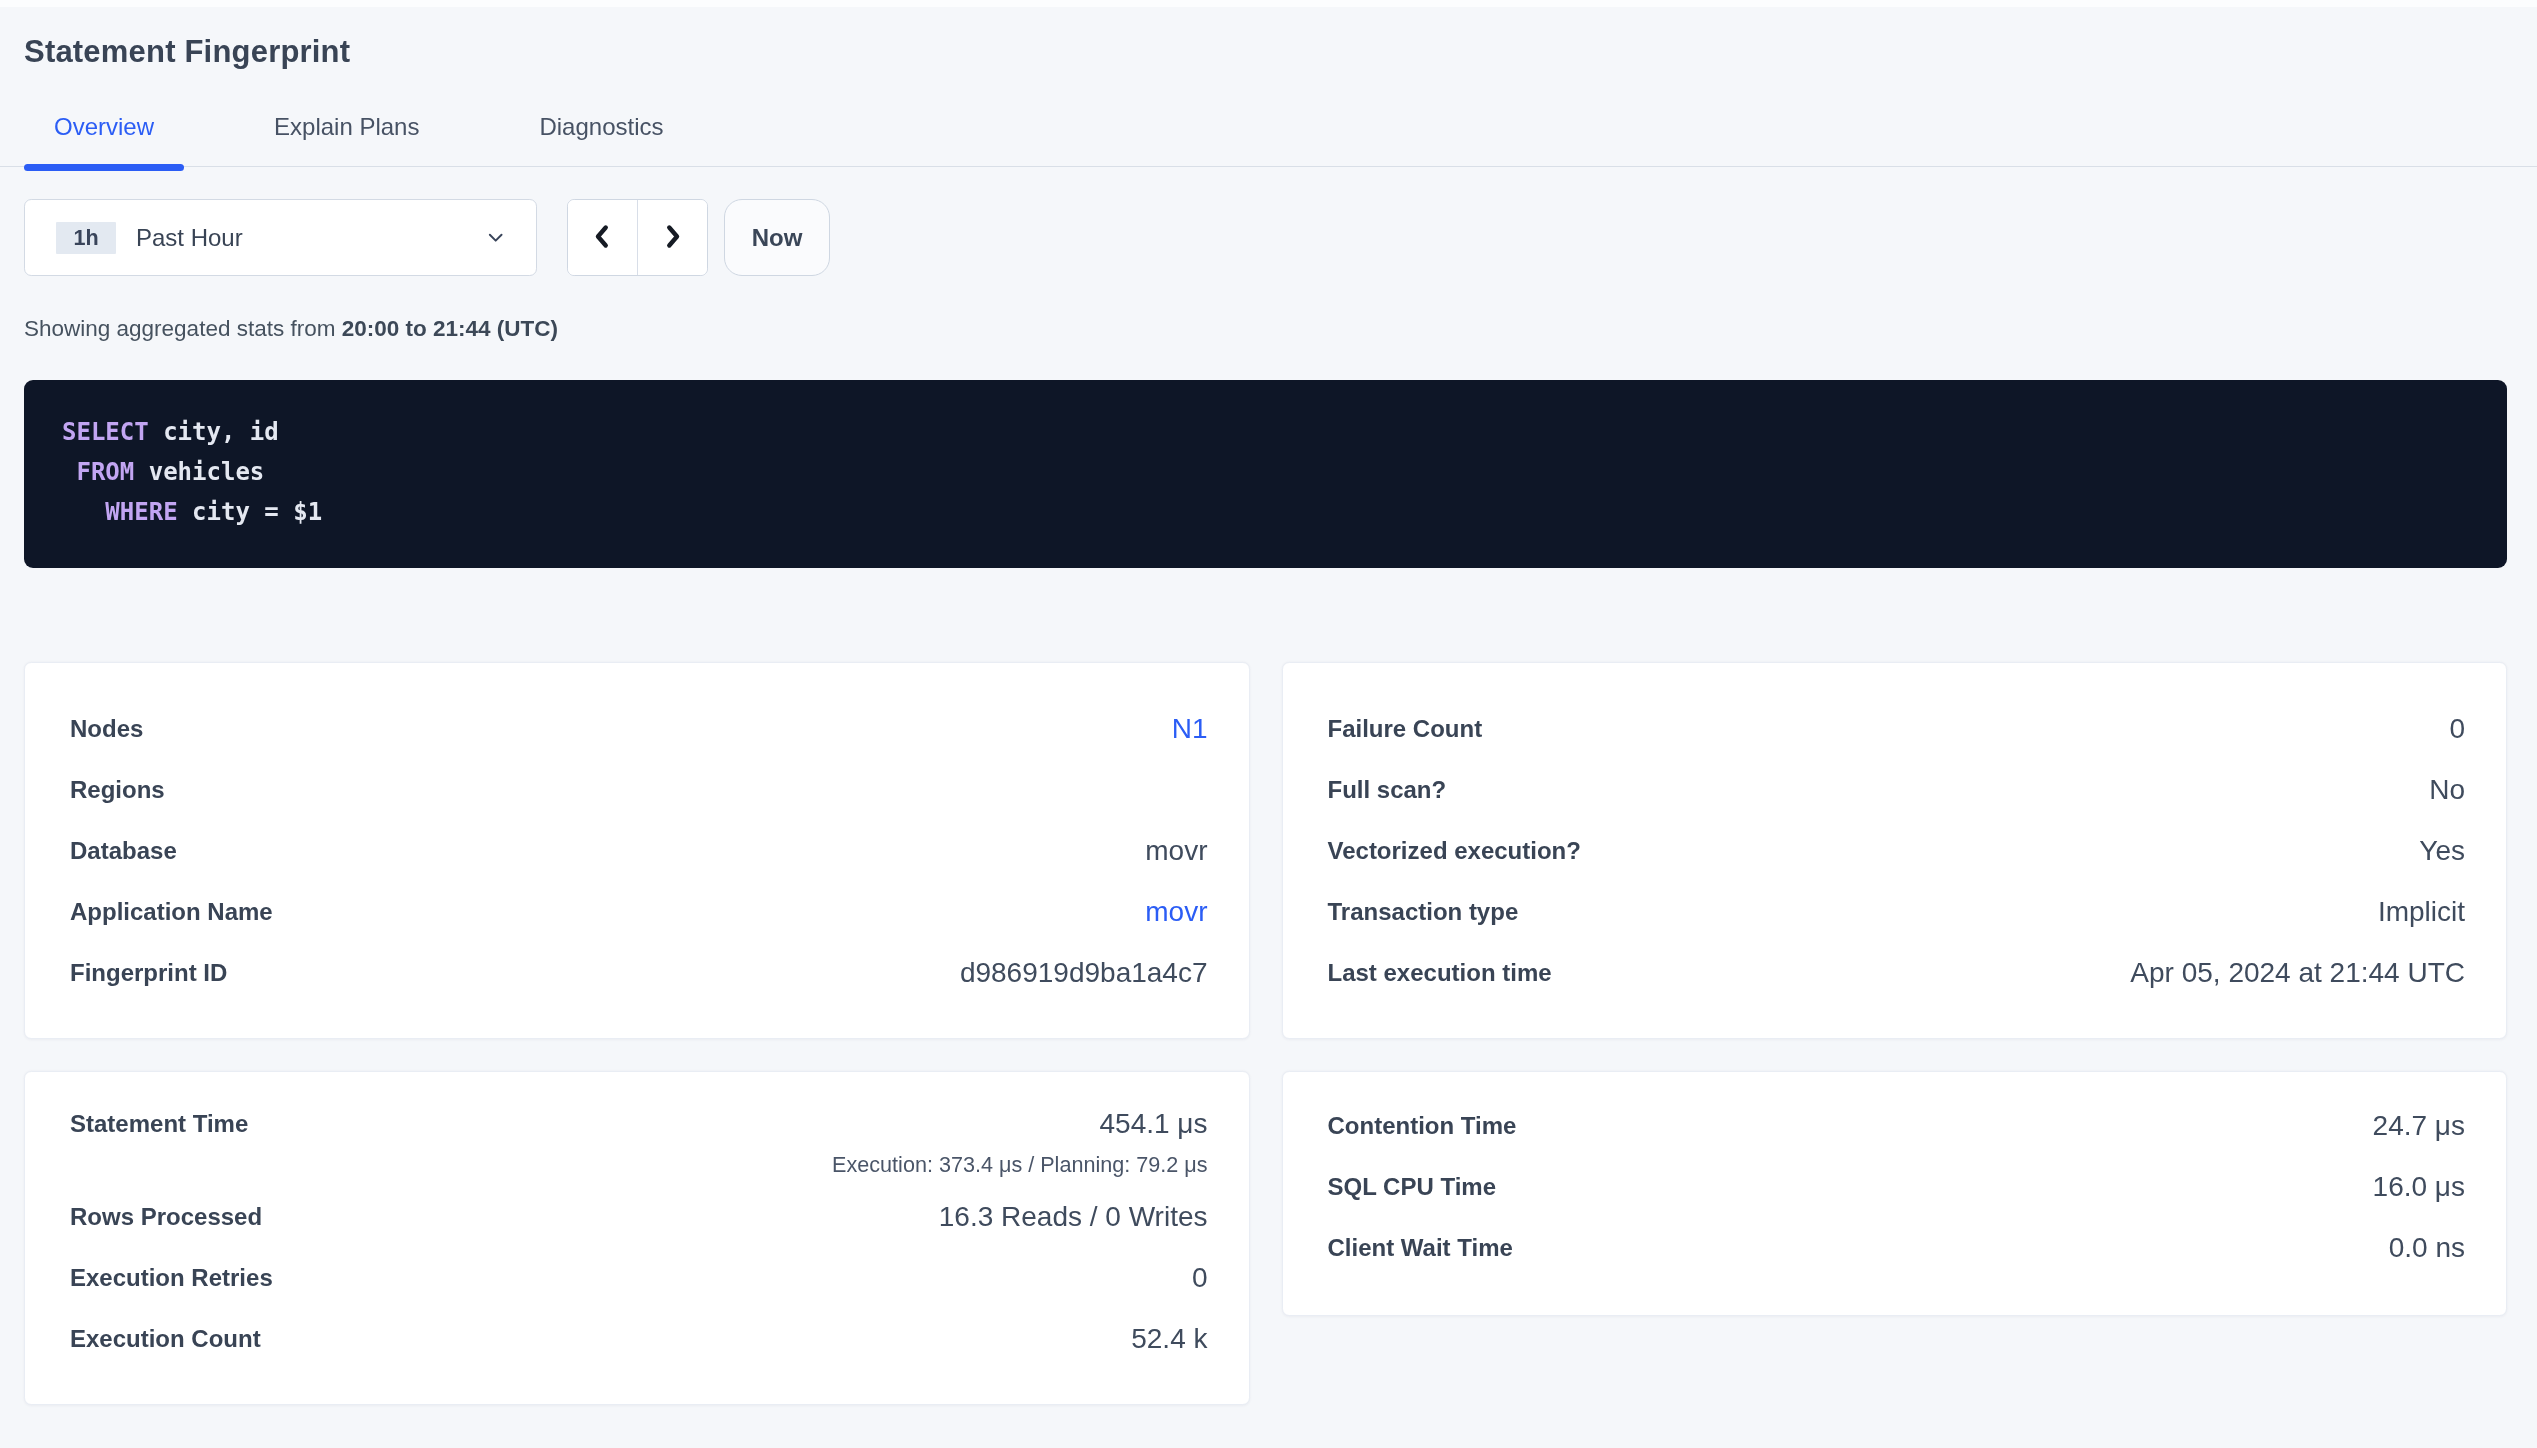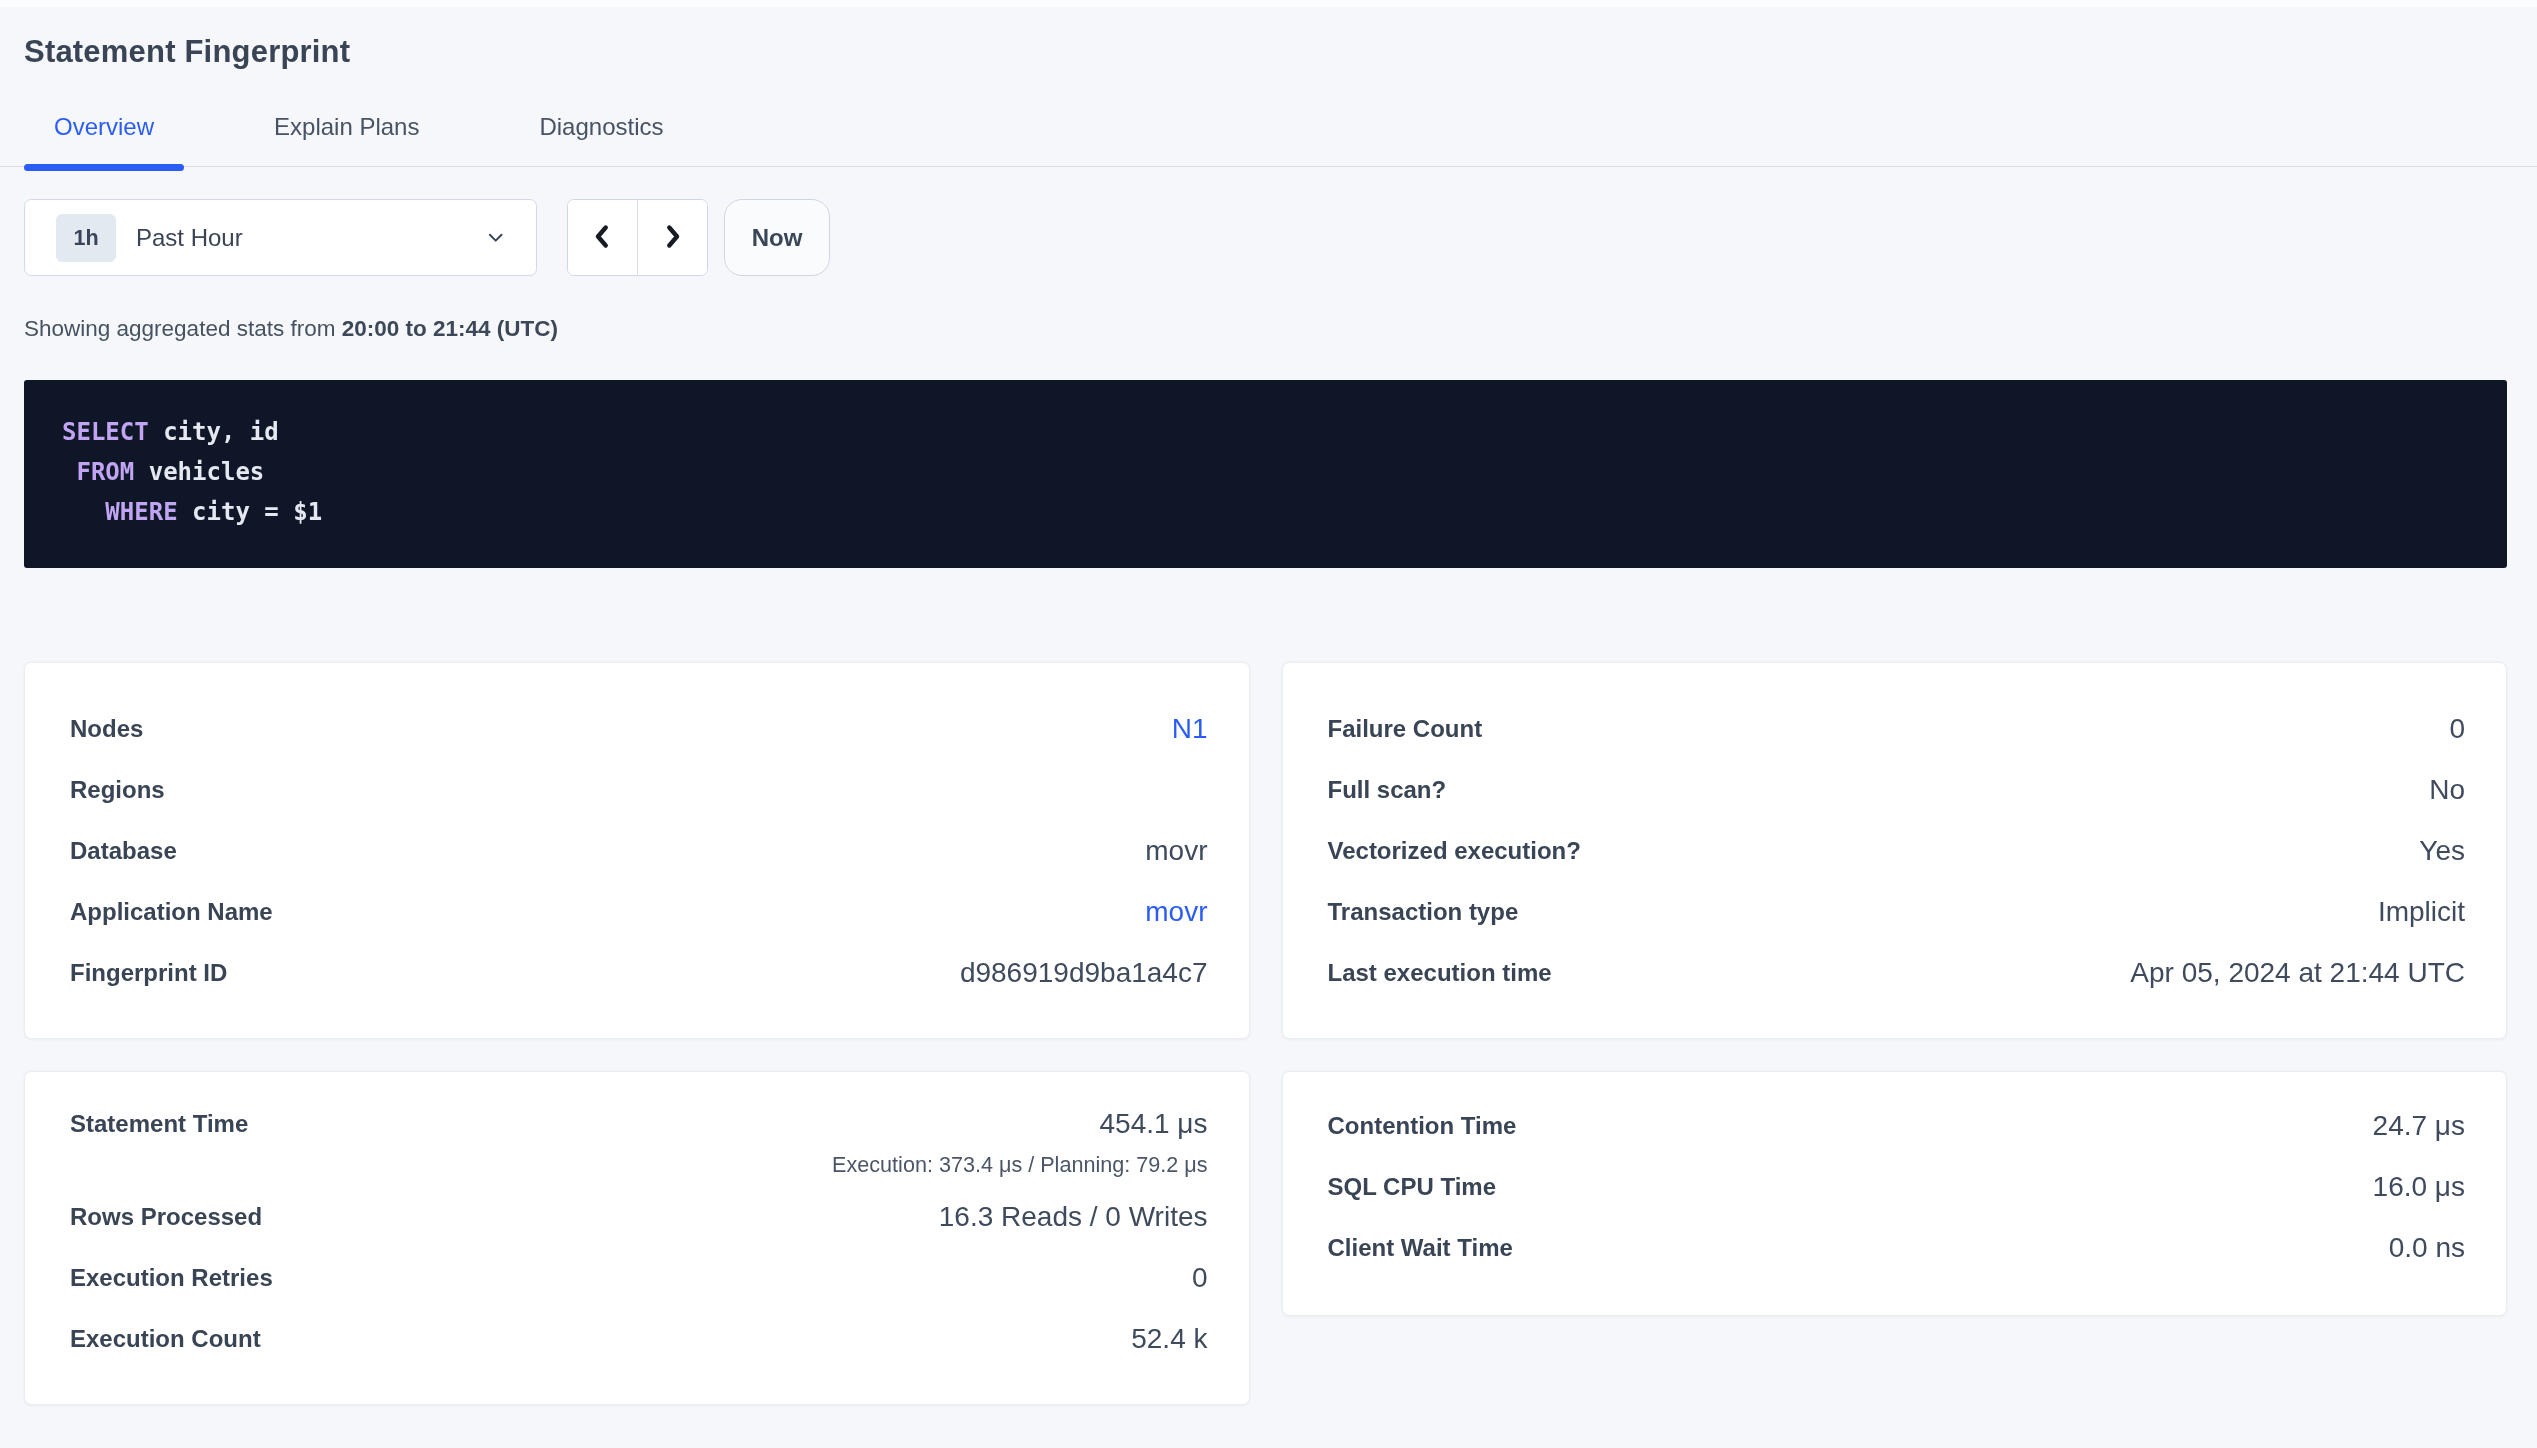--- a/index.html
+++ b/index.html
@@ -54,23 +54,23 @@
   .range-select {
     width: 513px; height: 77px;
     background: #ffffff;
     border: 0.9px solid #d3dae4;
     border-radius: 7.2px;
     display: flex; align-items: center;
     padding: 0 29px 0 31px;
     cursor: pointer;
   }
   .interval-badge {
-    width: 60px; height: 48px;
+    width: 60px; height: 32px;
     background: #e3e9f1;
-    border-radius: 6px;
+    border-radius: 1px;
     display: flex; align-items: center; justify-content: center;
     font-size: 21.6px; font-weight: 700; color: #39445a;
   }
   .range-label { margin-left: 20px; font-size: 24px; color: #394455; text-align: center; }
   .range-caret { margin-left: auto; display: flex; align-items: center; }
 
   .arrow-group {
     margin-left: 30px;
     width: 141px; height: 77px;
     background: #ffffff;
@@ -99,21 +99,21 @@
 
   
   .agg-note { margin-top: 40px; font-size: 22.5px; color: #46525f; }
   .agg-note b { font-weight: 700; color: #3c4857; }
 
   
   .sql-box {
     margin-top: 38px;
     height: 188px;
     background: #0e1627;
-    border-radius: 3px;
+    border-radius: 9px;
     padding: 32px 38px 0 38px;
   }
   .sql-line {
     font-family: "DejaVu Sans Mono", "Liberation Mono", monospace;
     font-size: 24px; font-weight: 700;
     line-height: 40px;
     color: #e4e8f1;
     white-space: pre;
   }
   .sql-kw { color: #c2a5f2; }

